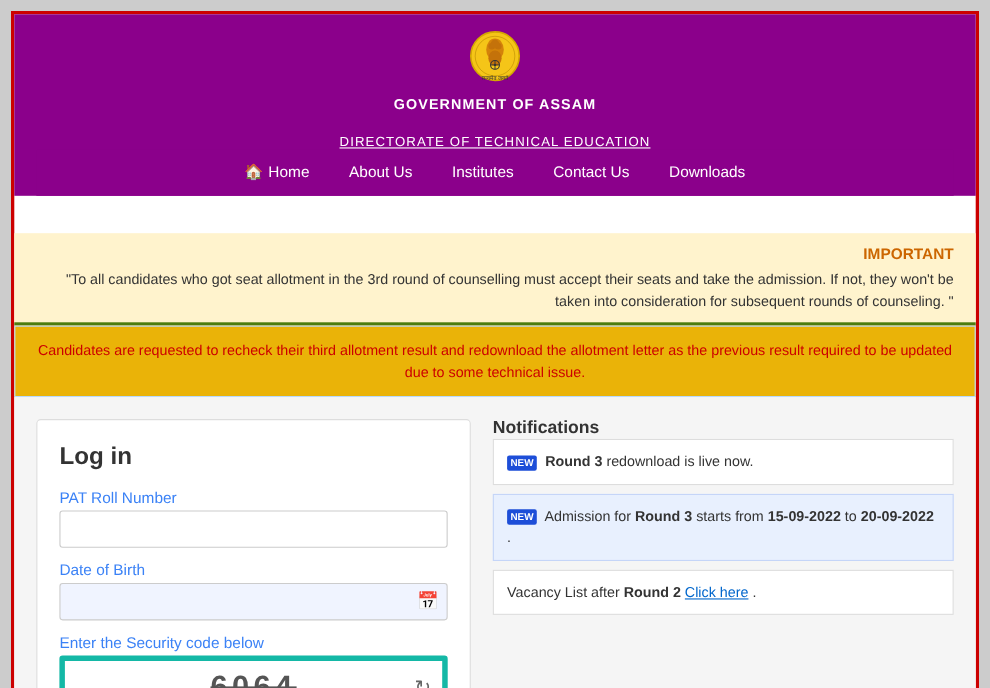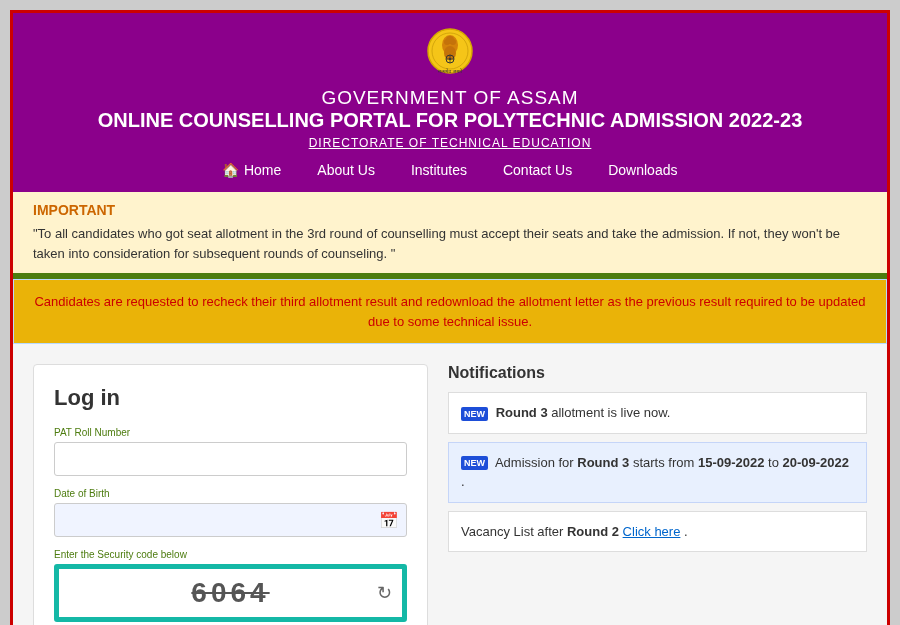--- a/index.html
+++ b/index.html
@@ -24,24 +24,24 @@
       text-align: center;
       padding: 10px 20px 0 20px;
     }
     .emblem {
       width: 60px;
       height: 60px;
       margin: 0 auto 4px;
       display: block;
     }
     .govt-title {
-      font-size: 19px;
+      font-size: 13px;
       letter-spacing: 1px;
-      font-weight: normal;
-      margin-bottom: 0;
+      font-weight: bold;
+      margin-bottom: 20px;
     }
     .portal-title {
       font-size: 20px;
       font-weight: bold;
       margin-bottom: 4px;
     }
     .directorate-title {
       font-size: 12px;
       letter-spacing: 1px;
       margin-bottom: 0;
@@ -61,23 +61,24 @@
       font-size: 14px;
       padding: 4px 18px;
       cursor: pointer;
       display: flex;
       align-items: center;
       gap: 4px;
     }
     
     .important-banner {
       background: #fff3cd;
-      border-bottom: 6px solid #4d7c0f;
+      border-bottom: 3px solid #4d7c0f;
       padding: 10px 20px;
-      text-align: left;
+      text-align: right;
+      margin-top: 34px;
     }
     .important-label {
       color: #cc6600;
       font-weight: bold;
       font-size: 14px;
       margin-bottom: 6px;
     }
     .important-text {
       font-size: 13px;
       color: #333;
@@ -113,22 +114,22 @@
     .login-title {
       font-size: 22px;
       font-weight: bold;
       margin-bottom: 16px;
       color: #333;
     }
     .form-group {
       margin-bottom: 12px;
     }
     .form-label {
-      font-size: 10px;
-      color: #4d7c0f;
+      font-size: 14px;
+      color: #3b82f6;
       margin-bottom: 4px;
       display: block;
     }
     .form-input {
       width: 100%;
       height: 34px;
       border: 1px solid #ccc;
       border-radius: 3px;
       padding: 4px 8px;
       font-size: 14px;
@@ -180,21 +181,20 @@
     }
     
     .notifications-section {
       flex: 1;
       padding: 0 0 0 20px;
     }
     .notif-title {
       font-size: 16px;
       font-weight: bold;
       color: #333;
-      margin-bottom: 10px;
     }
     .notif-item {
       background: white;
       border: 1px solid #ddd;
       padding: 10px 12px;
       margin-bottom: 8px;
       font-size: 13px;
       color: #333;
       line-height: 1.5;
     }
@@ -235,21 +235,20 @@
       <circle cx="30" cy="17" r="4" fill="#c4720a"></circle>
 
       <circle cx="30" cy="36" r="4" fill="none" stroke="#333" stroke-width="1"></circle>
       <circle cx="30" cy="36" r="1" fill="#333"></circle>
       <line x1="30" y1="32" x2="30" y2="40" stroke="#333" stroke-width="0.8"></line>
       <line x1="26" y1="36" x2="34" y2="36" stroke="#333" stroke-width="0.8"></line>
 
       <text x="30" y="50" text-anchor="middle" font-size="5" fill="#333" font-family="Arial">सत्यमेव जयते</text>
     </svg>
     <p class="govt-title">GOVERNMENT OF ASSAM</p>
-    <p class="portal-title">ONLINE COUNSELLING PORTAL FOR POLYTECHNIC ADMISSION 2022-23</p>
     <p class="directorate-title">DIRECTORATE OF TECHNICAL EDUCATION</p>
 
     <nav class="nav">
       <a class="nav-item">
         <span>🏠</span>
         <span>Home</span>
       </a>
       <a class="nav-item">
         <span>About Us</span>
       </a>
@@ -302,21 +301,21 @@
       </div>
 
     </div>
 
     <div class="notifications-section">
       <div class="notif-title">Notifications</div>
 
       <div class="notif-item">
         <span class="new-badge">NEW</span>
         <span class="notif-bold">Round 3</span>
-        <span> allotment is live now.</span>
+        <span> redownload is live now.</span>
       </div>
 
       <div class="notif-item blue-bg">
         <span class="new-badge">NEW</span>
         <span>Admission for </span>
         <span class="notif-bold">Round 3</span>
         <span> starts from </span>
         <span class="notif-bold">15-09-2022</span>
         <span> to </span>
         <span class="notif-bold">20-09-2022</span>

